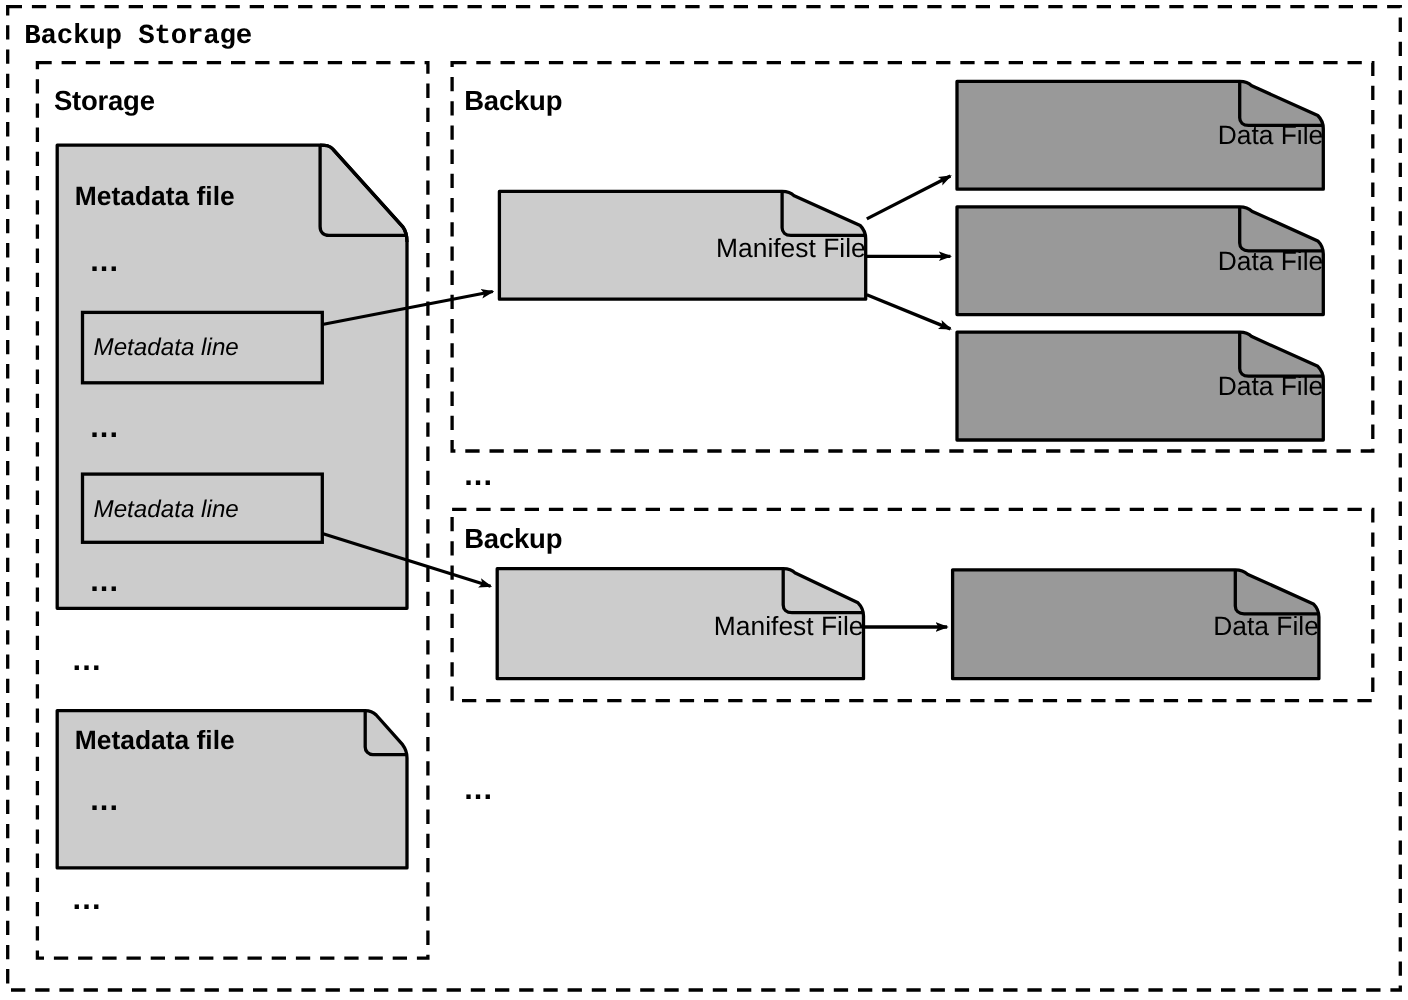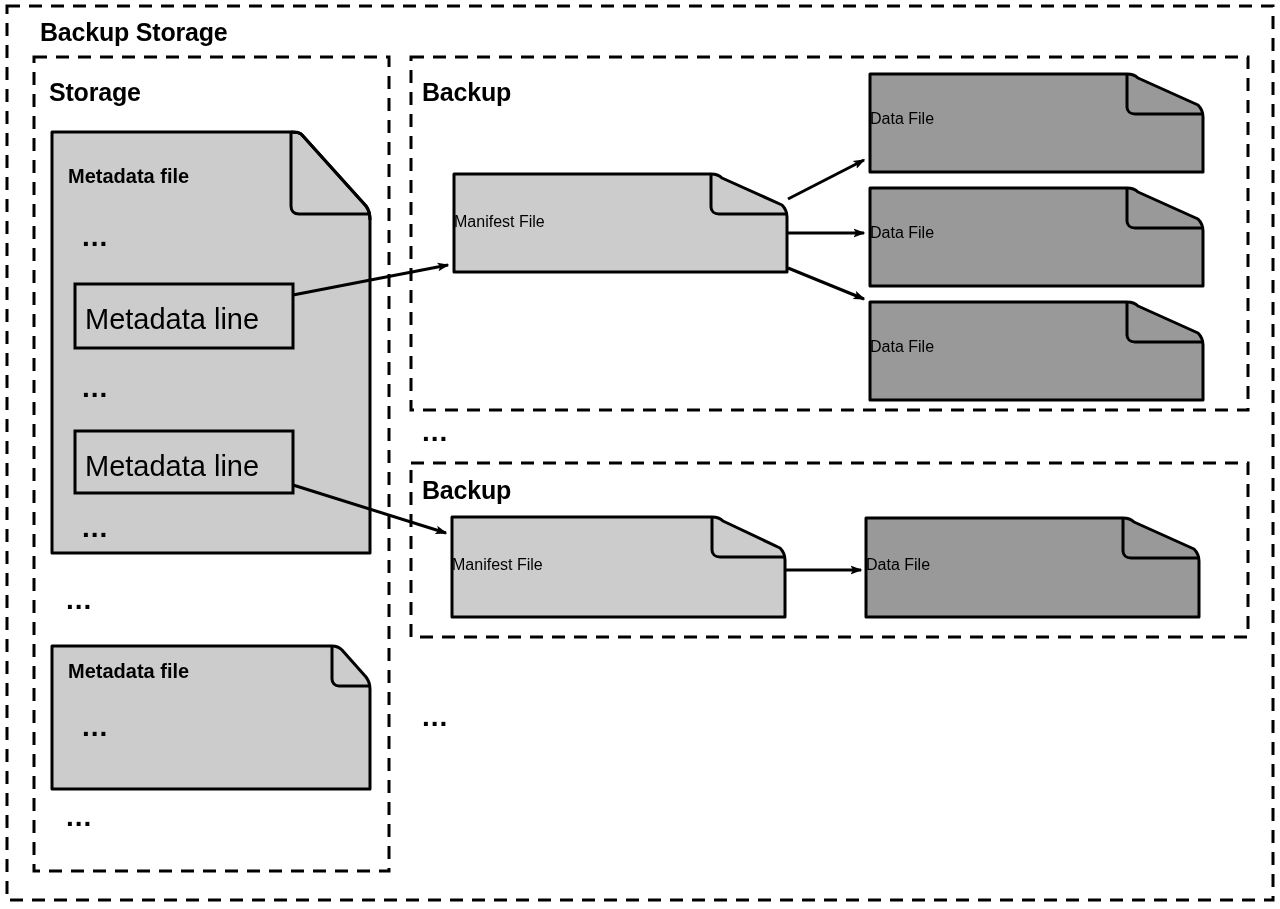--- a/index.html
+++ b/index.html
@@ -33,28 +33,29 @@
     white-space: nowrap;
     pointer-events: none;
   }
   .container-title {
     font-weight: bold;
     font-size: 25px;
     letter-spacing: -0.2px;
   }
   .doc-title {
     font-weight: bold;
-    font-size: 20px;
+    font-size: 24px;
   }
   .doc-label {
-    font-size: 16px;
-    text-align: left;
+    font-size: 24px;
+    text-align: right;
   }
   .line-label {
-    font-size: 29px;
+    font-size: 22px;
+    font-style: italic;
   }
   .ellipsis {
     font-weight: bold;
     font-size: 28px;
     line-height: 10px;
     letter-spacing: 1px;
   }
 </style>
 </head>
 <body>
@@ -142,21 +143,21 @@
 
     <line x1="788" y1="199" x2="864" y2="160" stroke="#000000" stroke-width="3" marker-end="url(#arrowhead)"></line>
 
     <line x1="788" y1="233" x2="864" y2="233" stroke="#000000" stroke-width="3" marker-end="url(#arrowhead)"></line>
 
     <line x1="788" y1="268" x2="864" y2="299" stroke="#000000" stroke-width="3" marker-end="url(#arrowhead)"></line>
 
     <line x1="786" y1="570" x2="861" y2="570" stroke="#000000" stroke-width="3" marker-end="url(#arrowhead)"></line>
   </svg>
 
-  <div class="lbl container-title" style="left:40px; top:18px;">Backup Storage</div>
+  <div class="lbl container-title" style="left:22px; top:18px;font-family:Liberation Mono, monospace;">Backup Storage</div>
 
   <div class="lbl container-title" style="left:49px; top:78px;">Storage</div>
 
   <div class="lbl container-title" style="left:422px; top:78px;">Backup</div>
 
   <div class="lbl container-title" style="left:422px; top:476px;">Backup</div>
 
   <div class="lbl doc-title" style="left:68px; top:165px;">Metadata file</div>
 
   <div class="lbl ellipsis" style="left:82px; top:232px;">...</div>

